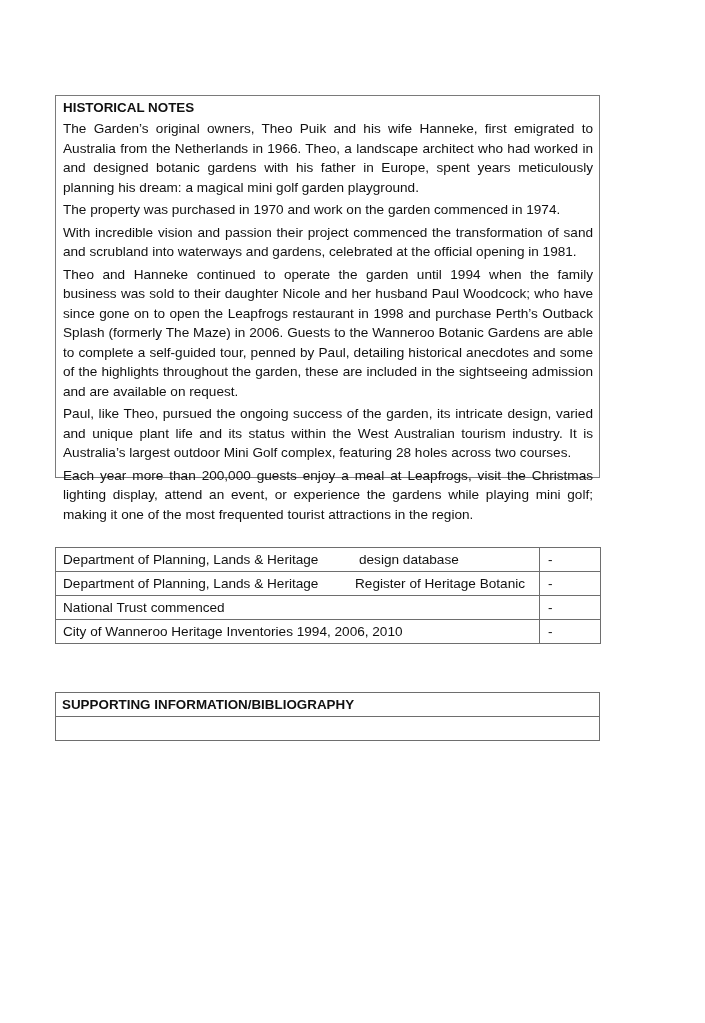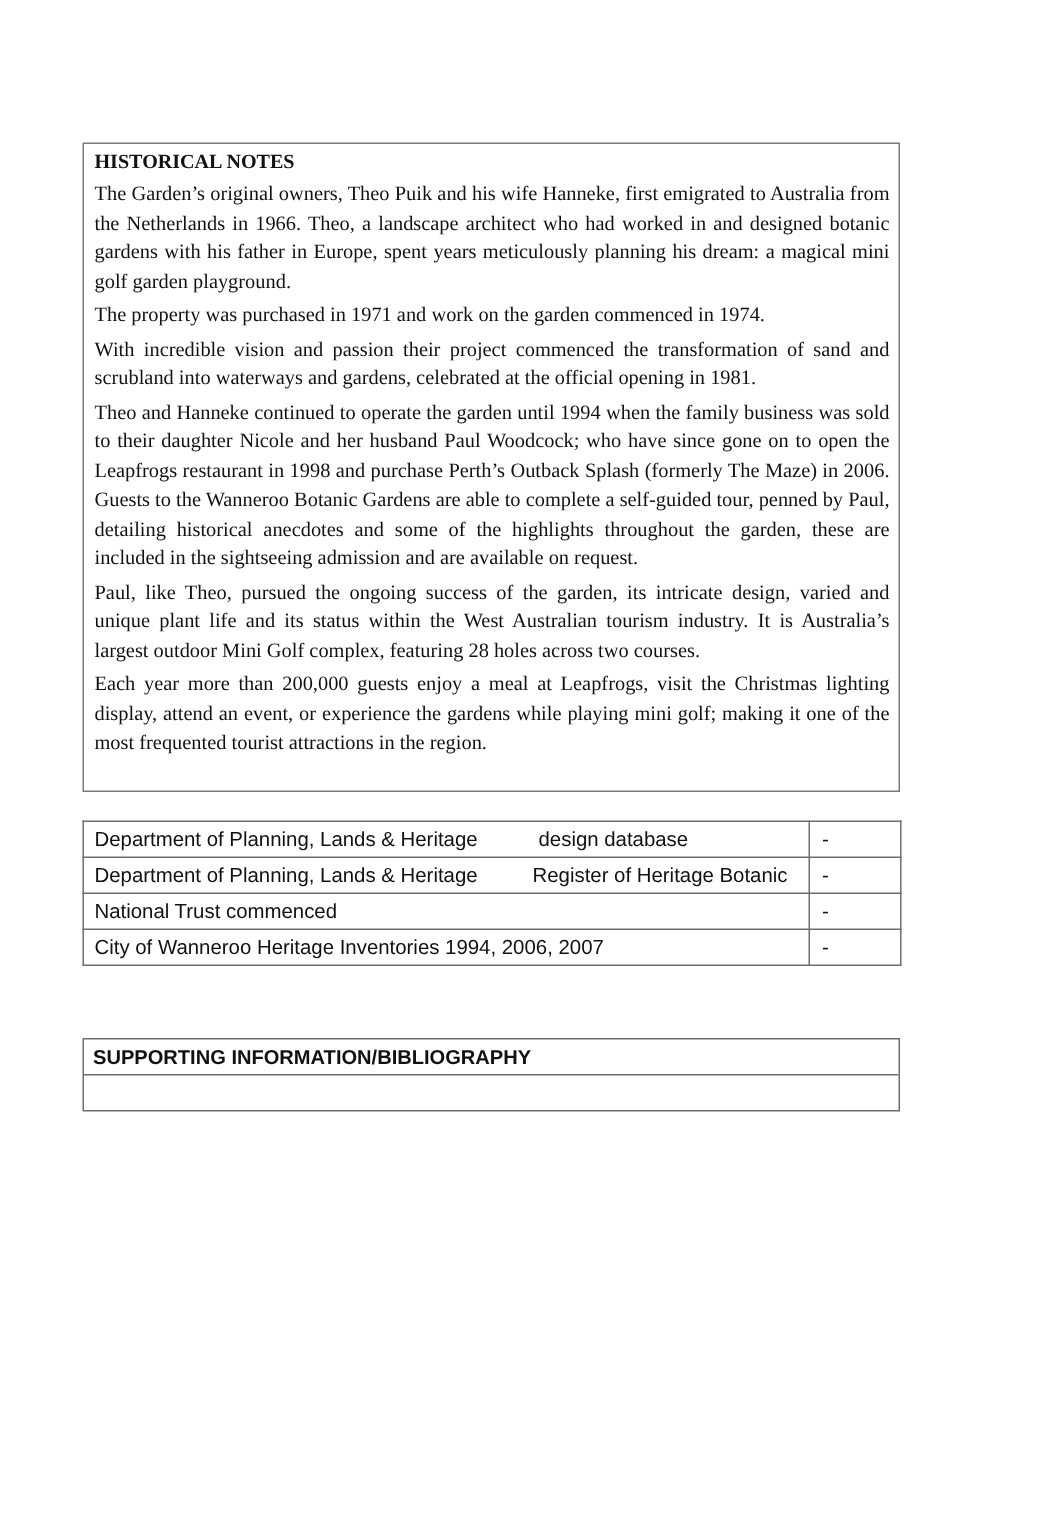--- a/index.html
+++ b/index.html
@@ -17,23 +17,22 @@
     }
     .box {
       position: absolute;
       left: 55px;
       width: 545px;
       box-sizing: border-box;
       border: 1px solid #7a7a7a;
     }
     #notes-box {
       top: 95px;
-      height: 433px;
+      height: 383px;
       padding: 3px 6px 0 7px;
-      font-family: Liberation Serif, serif;
     }
     .section-heading {
       font-weight: bold;
       font-size: 13.4px;
       line-height: 18px;
       margin: 0 0 2px 0;
       letter-spacing: 0;
     }
     .para {
       font-size: 13.6px;
@@ -89,21 +88,21 @@
     #support-body {
       height: 23px;
     }
   </style>
 </head>
 <body>
 
 <div id="notes-box" class="box">
   <div class="section-heading">HISTORICAL NOTES</div>
   <p class="para">The Garden’s original owners, Theo Puik and his wife Hanneke, first emigrated to Australia from the Netherlands in 1966. Theo, a landscape architect who had worked in and designed botanic gardens with his father in Europe, spent years meticulously planning his dream: a magical mini golf garden playground.</p>
-  <p class="para">The property was purchased in 1971 and work on the garden commenced in 1974.</p>
+  <p class="para">The property was purchased in 1970 and work on the garden commenced in 1974.</p>
   <p class="para">With incredible vision and passion their project commenced the transformation of sand and scrubland into waterways and gardens, celebrated at the official opening in 1981.</p>
   <p class="para">Theo and Hanneke continued to operate the garden until 1994 when the family business was sold to their daughter Nicole and her husband Paul Woodcock; who have since gone on to open the Leapfrogs restaurant in 1998 and purchase Perth’s Outback Splash (formerly The Maze) in 2006. Guests to the Wanneroo Botanic Gardens are able to complete a self-guided tour, penned by Paul, detailing historical anecdotes and some of the highlights throughout the garden, these are included in the sightseeing admission and are available on request.</p>
   <p class="para">Paul, like Theo, pursued the ongoing success of the garden, its intricate design, varied and unique plant life and its status within the West Australian tourism industry.  It is Australia’s largest outdoor Mini Golf complex, featuring 28 holes across two courses.</p>
   <p class="para">Each year more than 200,000 guests enjoy a meal at Leapfrogs, visit the Christmas lighting display, attend an event, or experience the gardens while playing mini golf; making it one of the most frequented tourist attractions in the region.</p>
 </div>
 
 <table id="listings-table">
   <tbody>
   <tr>
     <td class="cell-rel">
@@ -120,21 +119,21 @@
     <td class="status">-</td>
   </tr>
   <tr>
     <td>
       <span>National Trust commenced</span>
     </td>
     <td class="status">-</td>
   </tr>
   <tr>
     <td>
-      <span>City of Wanneroo Heritage Inventories 1994, 2006, 2007</span>
+      <span>City of Wanneroo Heritage Inventories 1994, 2006, 2010</span>
     </td>
     <td class="status">-</td>
   </tr>
 </tbody>
   </table>
 
 <div id="support-box" class="box">
   <div id="support-head">SUPPORTING INFORMATION/BIBLIOGRAPHY</div>
   <div id="support-body"></div>
 </div>

